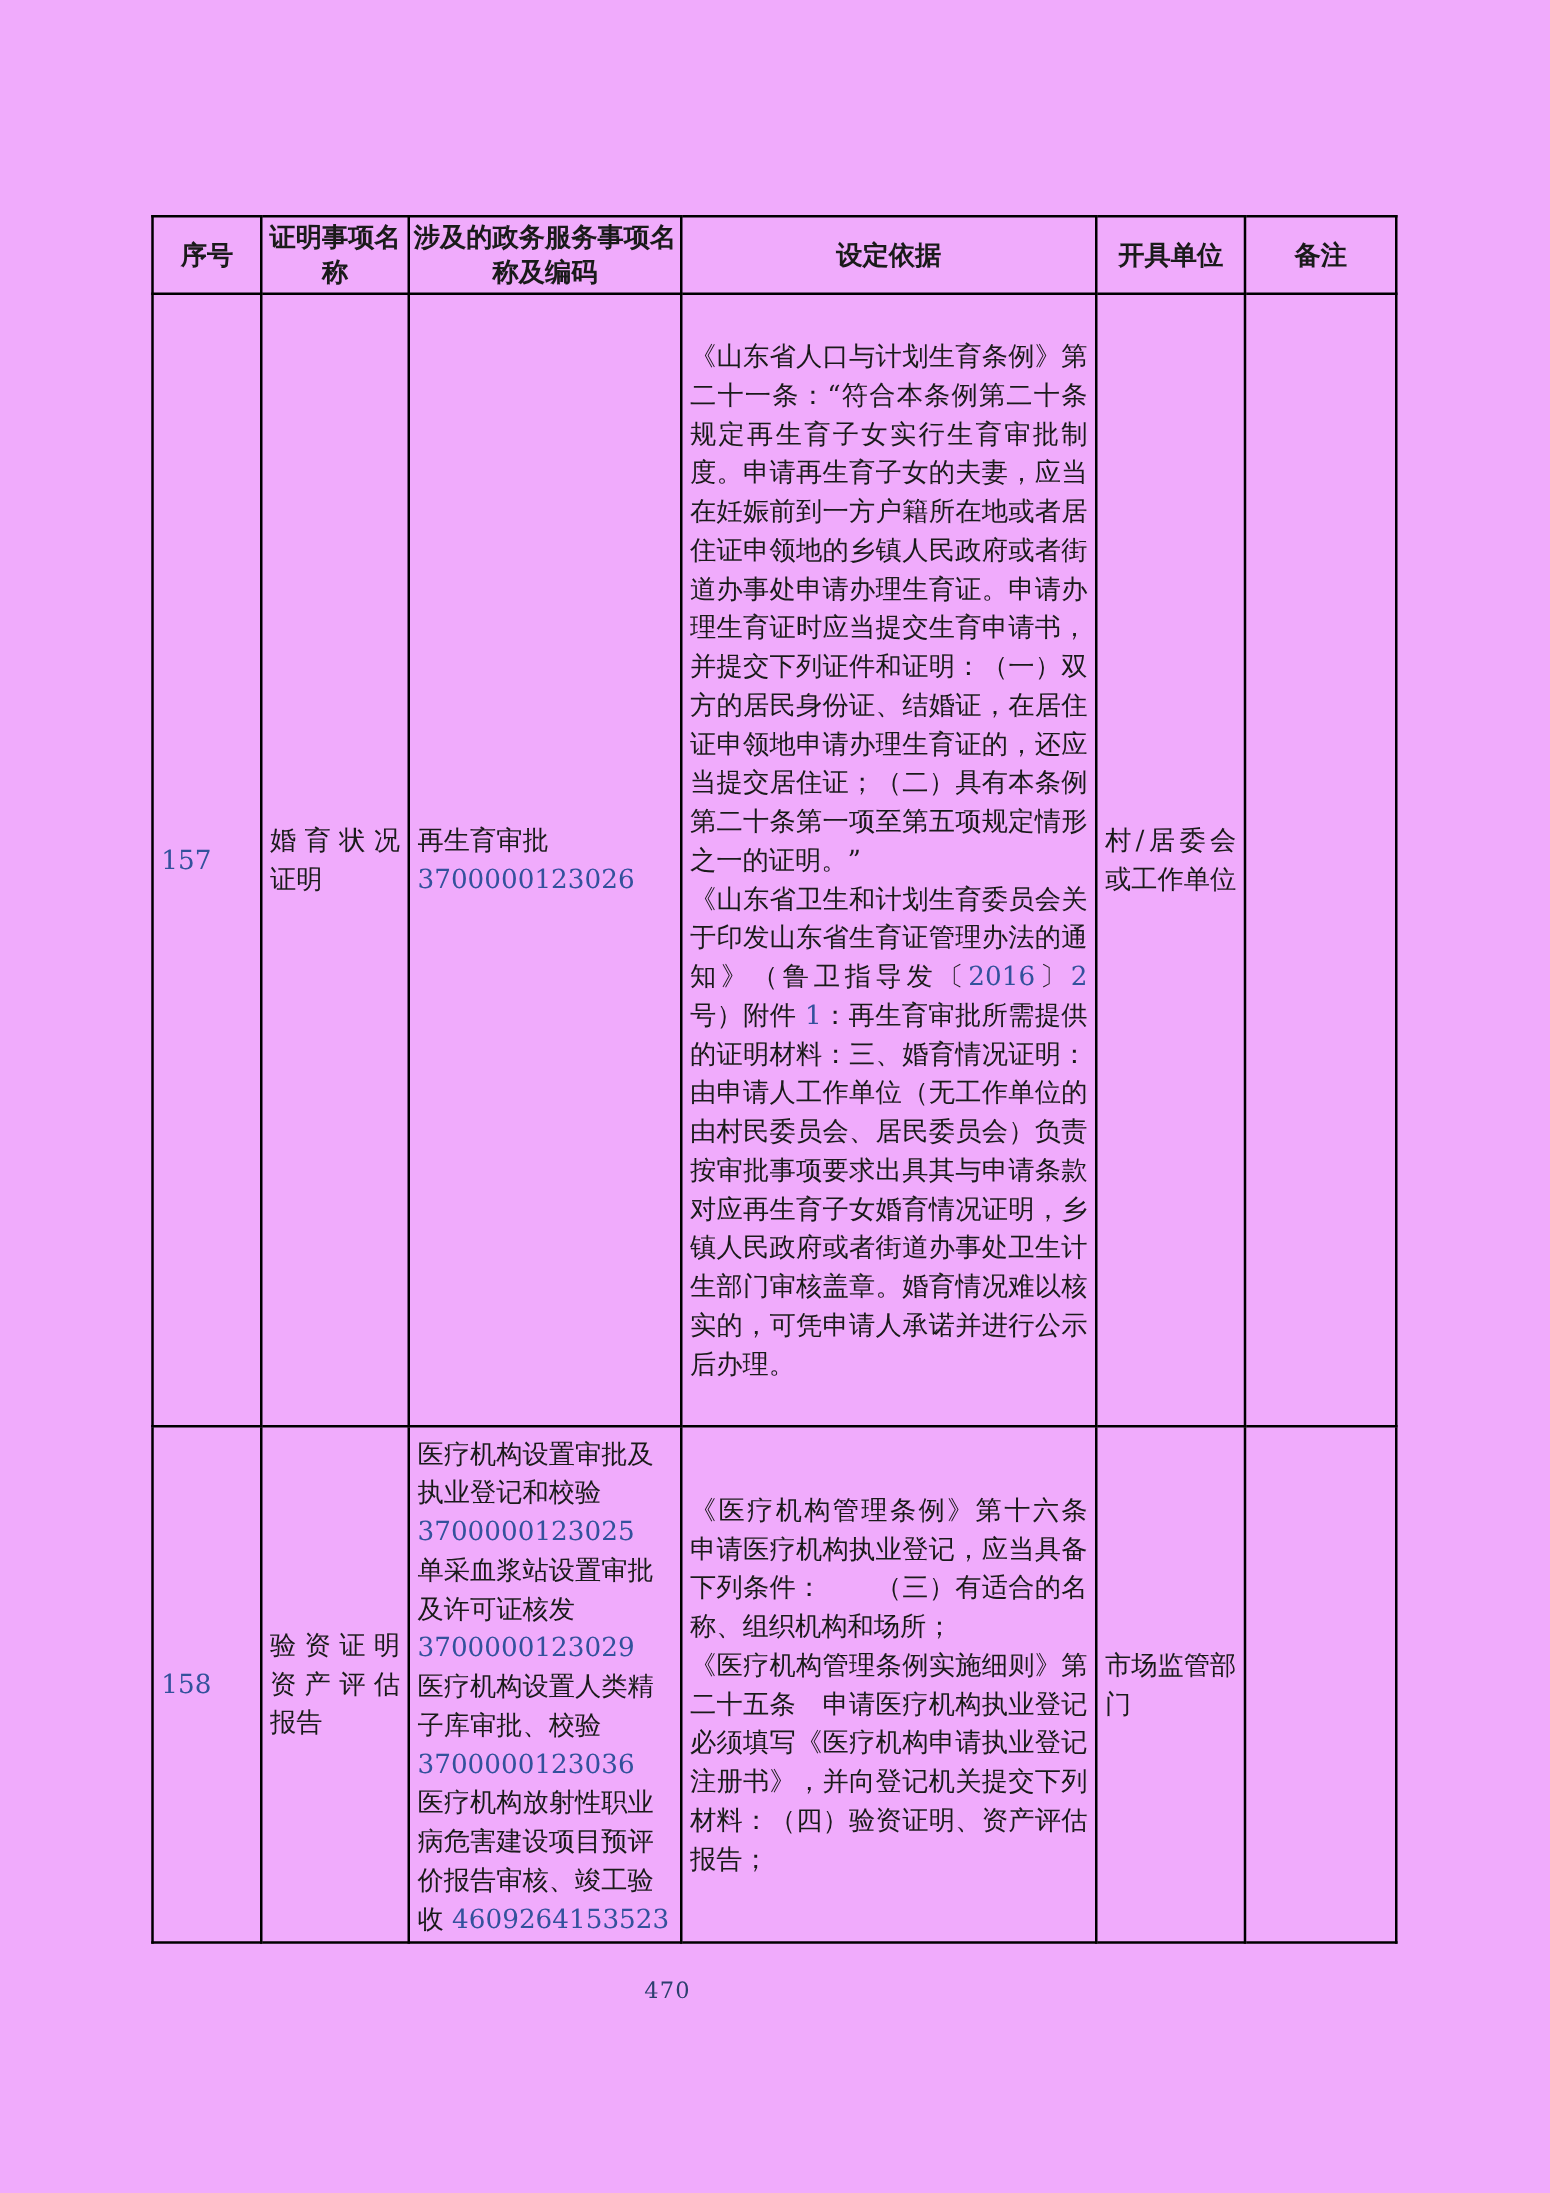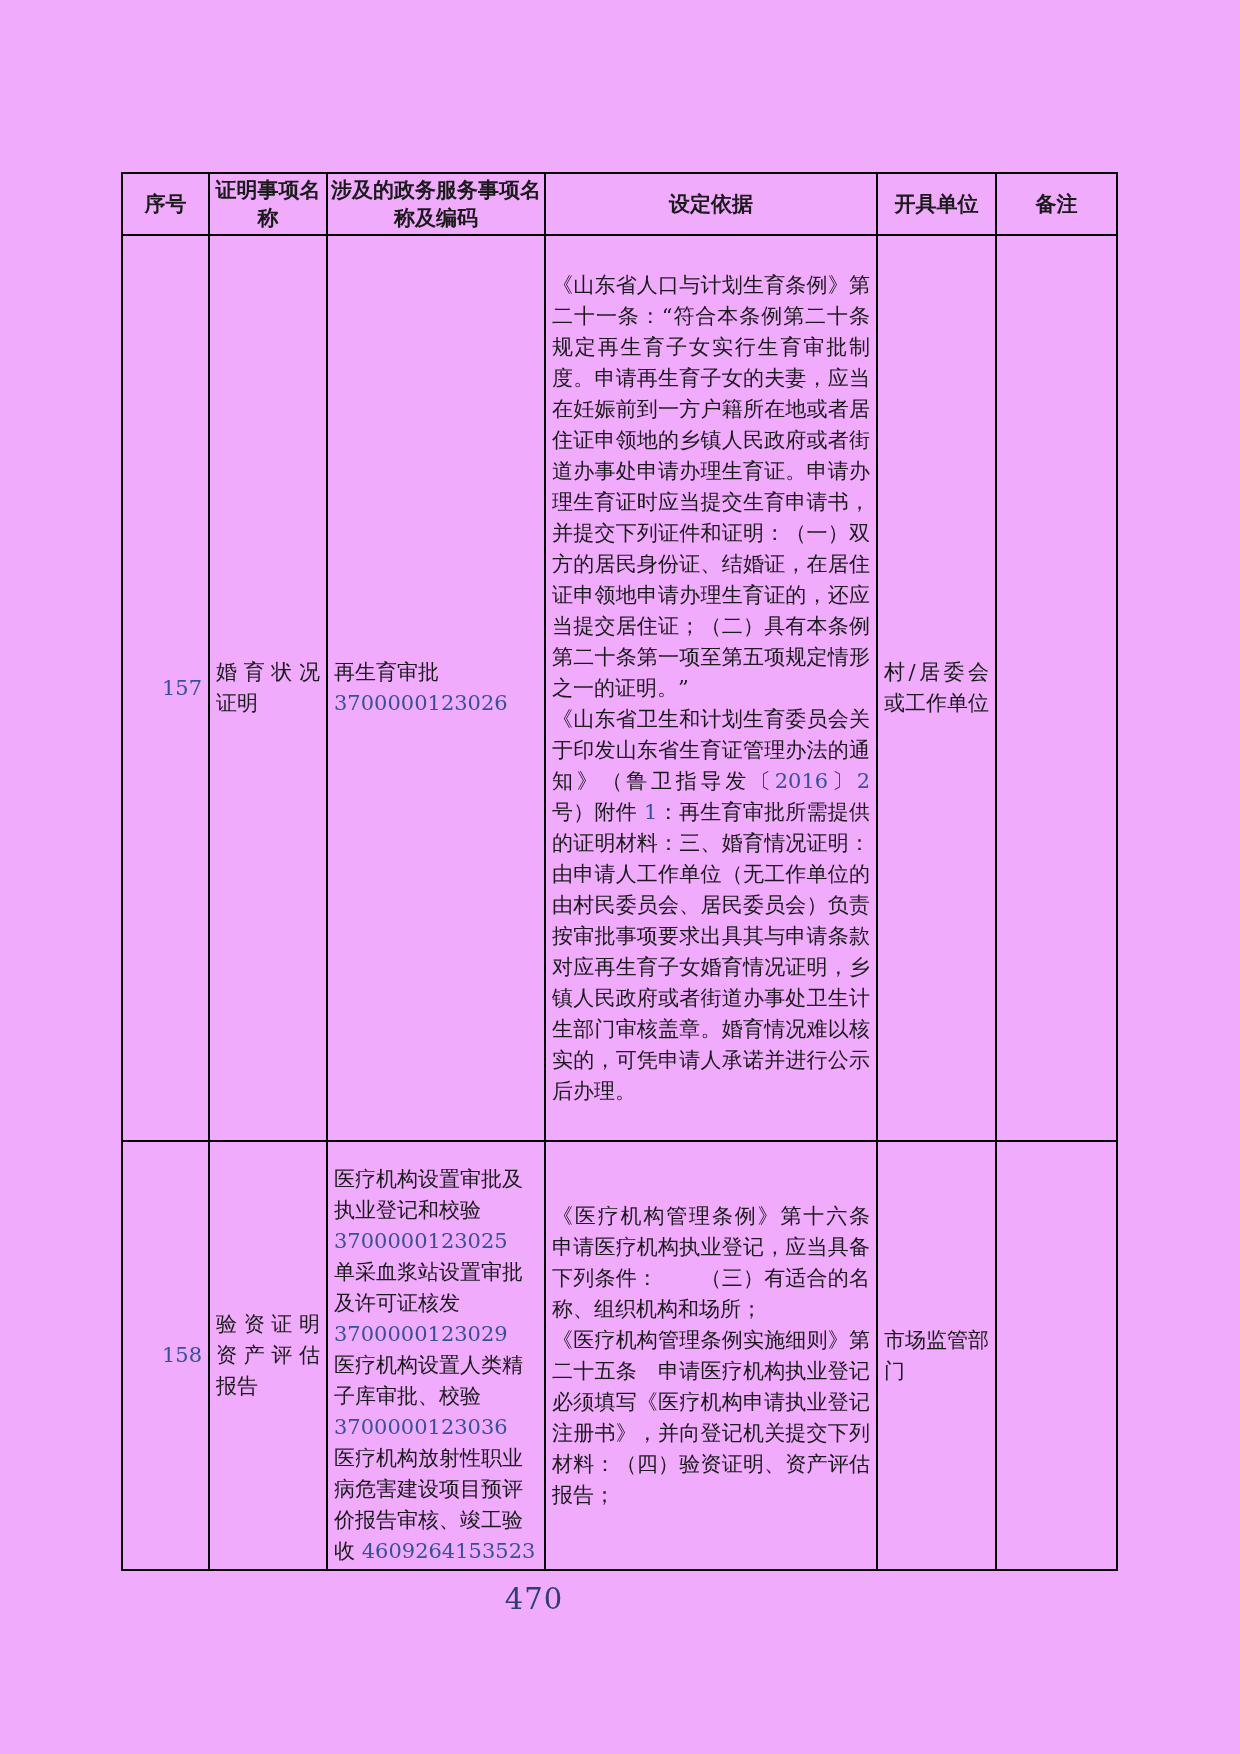--- a/index.html
+++ b/index.html
@@ -17,32 +17,32 @@
     font-size:21px;line-height:31px;vertical-align:middle;
     padding:2px 6px;box-sizing:border-box;
   }
   table.doc-table th{
     font-family:"DejaVu Sans","Liberation Sans",sans-serif;
     font-weight:700;text-align:center;line-height:28px;padding:2px 3px;
   }
   tr.r-head{height:60px;}
   tr.r-row1{height:906px;}
   tr.r-row2{height:410px;}
-  .td-center{text-align:right;}
+  .td-center{text-align:left;}
   .cell-flow{text-align:justify;word-break:break-all;}
   .v-top{vertical-align:top;}
   .pad-top{padding-top:10px;}
   .pre{white-space:pre-line;}
   .basis p{margin:0;text-align:justify;word-break:break-all;}
   .services-list{text-align:left;}
   .issuer{text-align:justify;word-break:break-all;padding:2px 4px;border-radius:19px;}
   .digits-blue .num, .num{color:#33519c;}
   .page-number{
     position:absolute;left:0;top:1582px;width:1068px;text-align:center;
-    font-size:29px;letter-spacing:1px;color:#2c3f6e;
+    font-size:18px;letter-spacing:1px;color:#2c3f6e;
     font-family:"DejaVu Serif","Liberation Serif",serif;
   }
 </style>
 </head>
 <body>
 
 <div class="page">
 
   <table class="doc-table">
     <colgroup>
@@ -72,21 +72,21 @@
         <p>《山东省人口与计划生育条例》第二十一条：“符合本条例第二十条规定再生育子女实行生育审批制度。申请再生育子女的夫妻，应当在妊娠前到一方户籍所在地或者居住证申领地的乡镇人民政府或者街道办事处申请办理生育证。申请办理生育证时应当提交生育申请书，并提交下列证件和证明：（一）双方的居民身份证、结婚证，在居住证申领地申请办理生育证的，还应当提交居住证；（二）具有本条例第二十条第一项至第五项规定情形之一的证明。”</p>
         <p>《山东省卫生和计划生育委员会关于印发山东省生育证管理办法的通知》（鲁卫指导发〔<span class="num">2016</span>〕<span class="num">2</span>号）附件 <span class="num">1</span>：再生育审批所需提供的证明材料：三、婚育情况证明：由申请人工作单位（无工作单位的由村民委员会、居民委员会）负责按审批事项要求出具其与申请条款对应再生育子女婚育情况证明，乡镇人民政府或者街道办事处卫生计生部门审核盖章。婚育情况难以核实的，可凭申请人承诺并进行公示后办理。</p>
       </td>
       <td class="issuer">村/居委会或工作单位</td>
       <td></td>
     </tr>
 
     <tr class="r-row2">
       <td class="td-center digits-blue"><span class="num">158</span></td>
       <td class="cell-flow">验资证明资产评估报告</td>
-      <td class="pre services-list v-top digits-blue" style="padding-top:22px;">医疗机构设置审批及
+      <td class="pre services-list v-top digits-blue" style="padding-top:6px;">医疗机构设置审批及
 执业登记和校验
 <span class="num">3700000123025</span>
 单采血浆站设置审批
 及许可证核发
 <span class="num">3700000123029</span>
 医疗机构设置人类精
 子库审批、校验
 <span class="num">3700000123036</span>
 医疗机构放射性职业
 病危害建设项目预评

